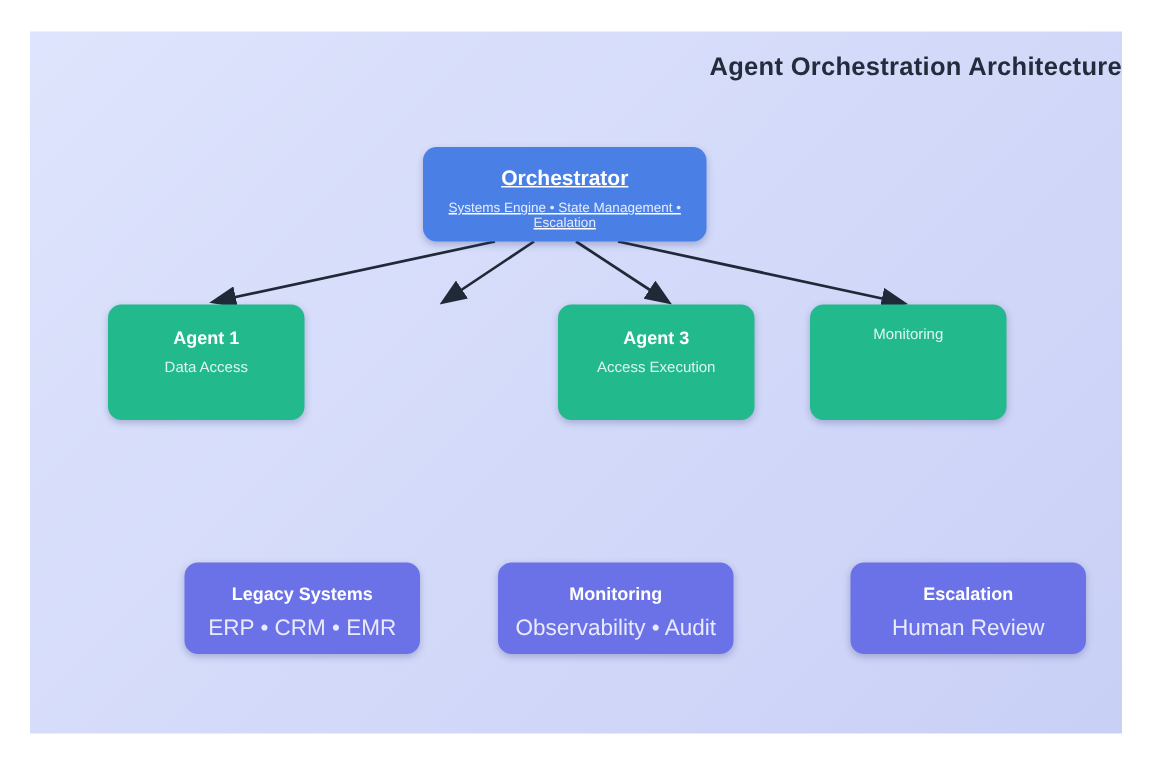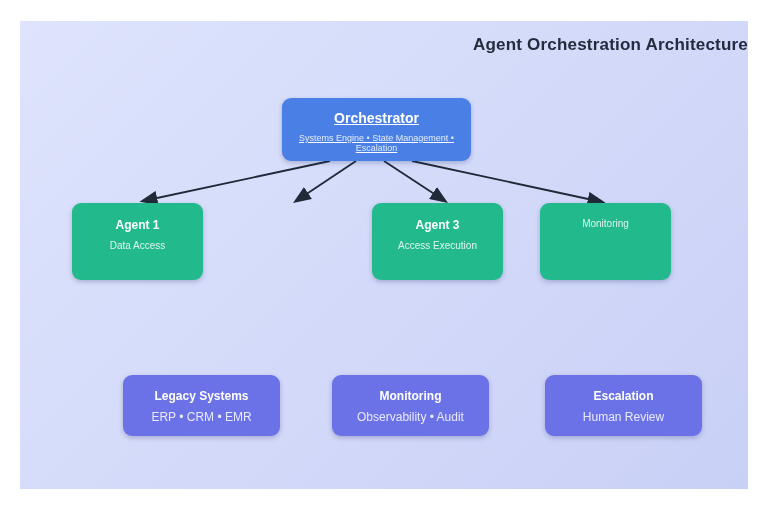--- a/index.html
+++ b/index.html
@@ -61,24 +61,24 @@
   .agent-3 { left: 352px; }
   .agent-4 { left: 520px; }
   .system {
     top: 310px;
     width: 157px; height: 61px;
     background: var(--color-system, #6b72e8);
     padding-top: 14px;
     margin-top: 44px;
   }
   .system .node-label { font-size: 12px; margin-bottom: 7px; }
-  .system .node-sublabel { font-size: 12px; }
+  .system .node-sublabel { font-size: 15px; }
   .system-1 { left: 103px; }
   .system-2 { left: 312px; }
-  .system-3 { left: 525px; }
+  .system-3 { left: 547px; }
   .arrows {
     position: absolute;
     left: 0; top: 0;
     width: 728px; height: 468px;
     pointer-events: none;
   }
   .arrows line {
     stroke: var(--color-arrow, #1f2937);
     stroke-width: 1.8;
   }

